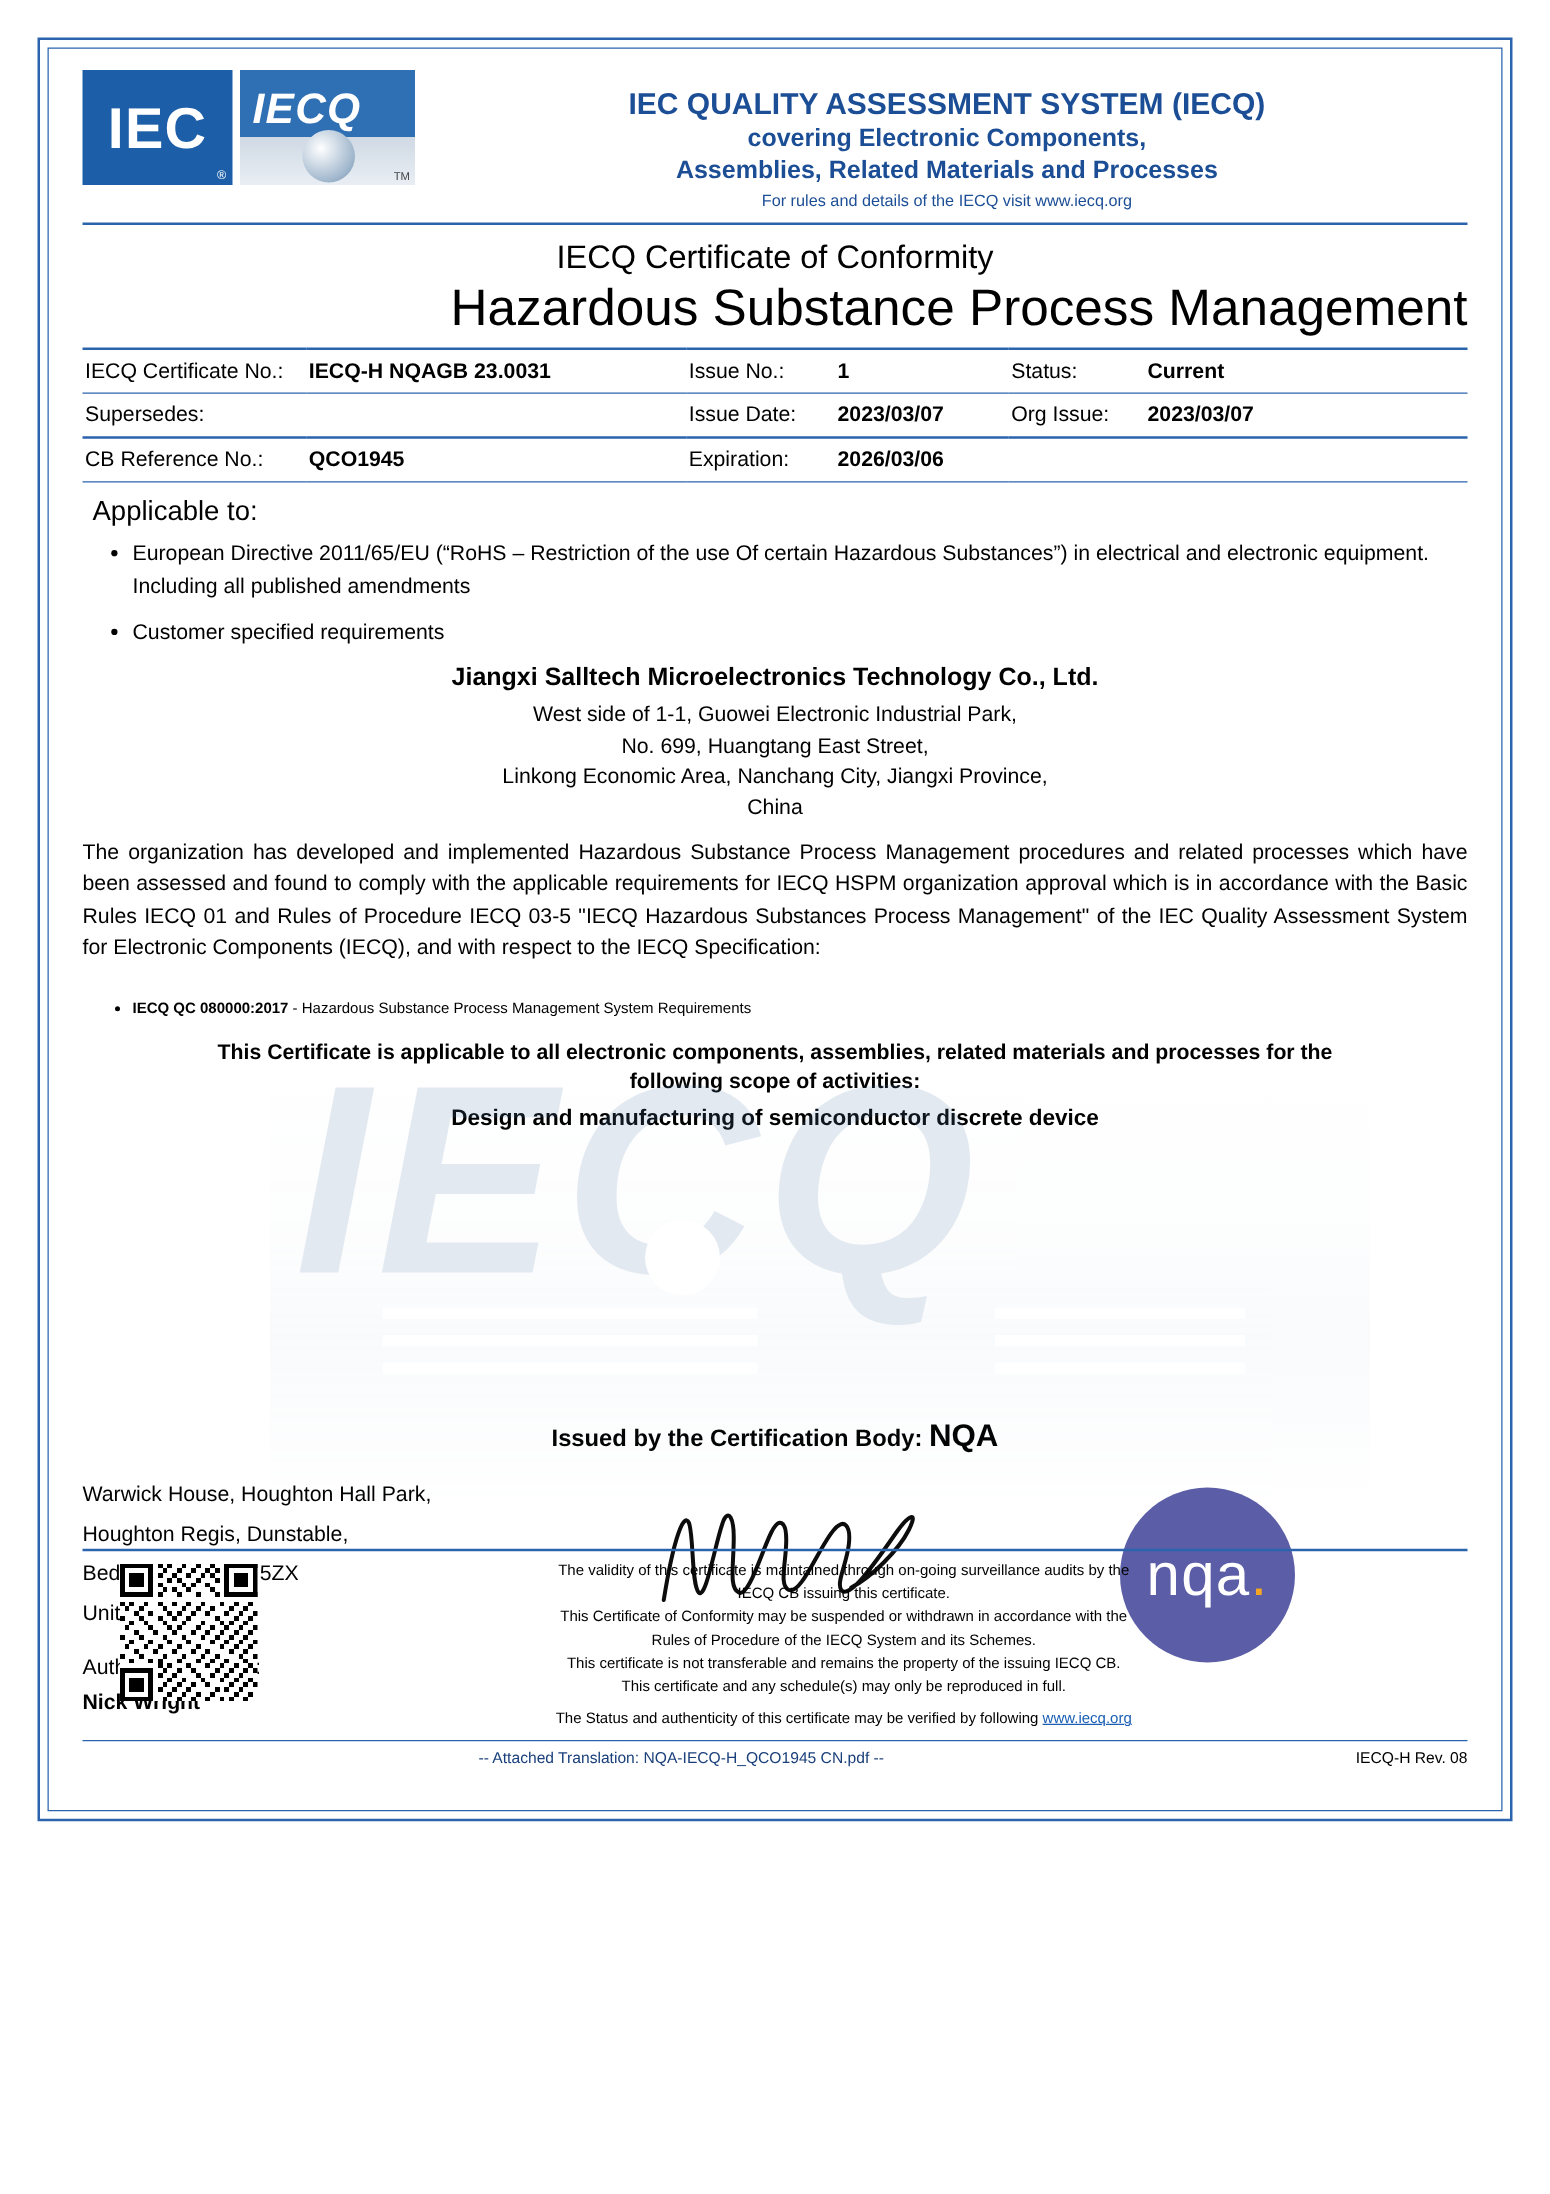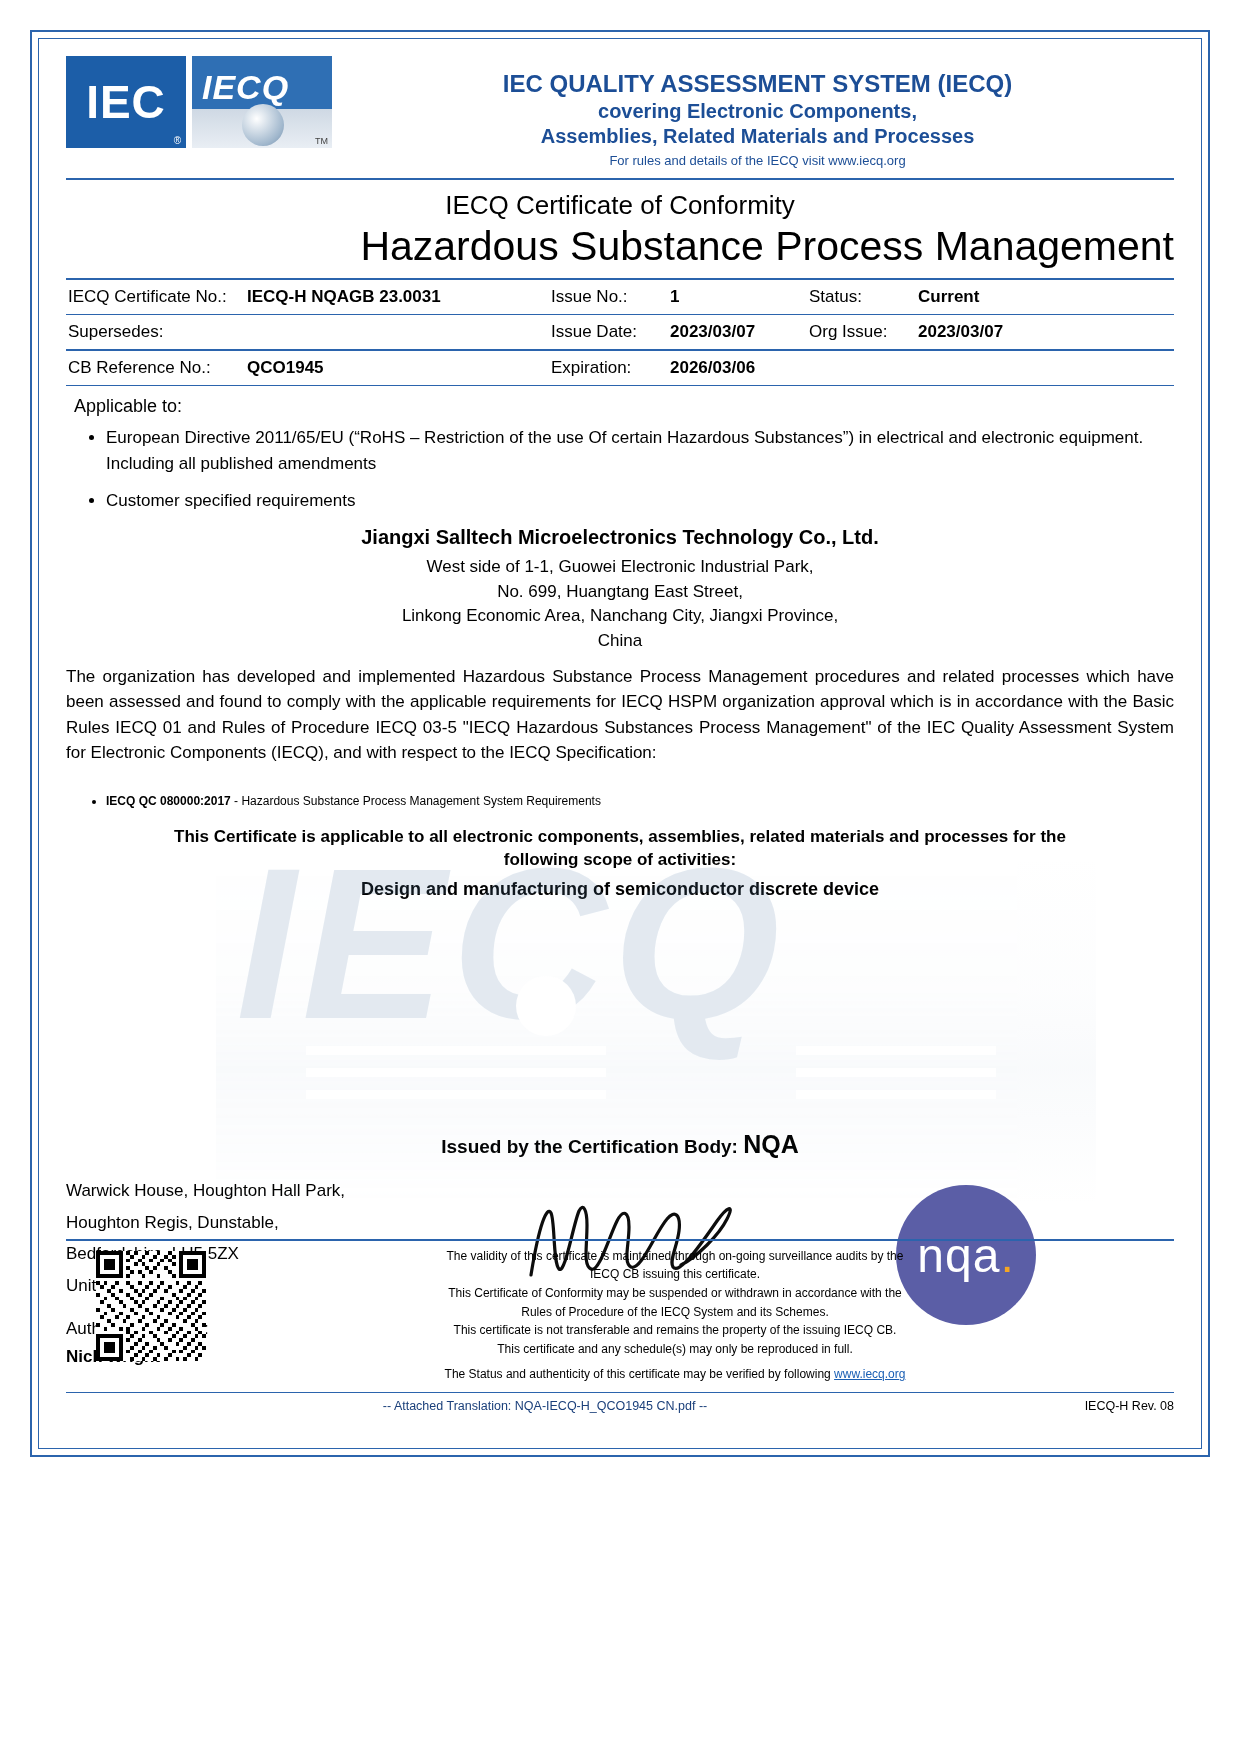--- a/index.html
+++ b/index.html
@@ -169,21 +169,21 @@
   .lbl { font-weight: normal; }
   .val { font-weight: bold; }
   .c-w1 { width: 175px; }
   .c-w2 { width: 300px; }
   .c-w3 { width: 115px; }
   .c-w4 { width: 135px; }
   .c-w5 { width: 105px; }
 
   
   .applicable-title {
-    font-size: 18px;
+    font-size: 22px;
     margin: 10px 0 8px 8px;
   }
   ul.bullets {
     margin: 0 0 0 14px;
     padding-left: 26px;
     font-size: 17px;
   }
   ul.bullets li {
     margin-bottom: 10px;
     line-height: 1.55;

